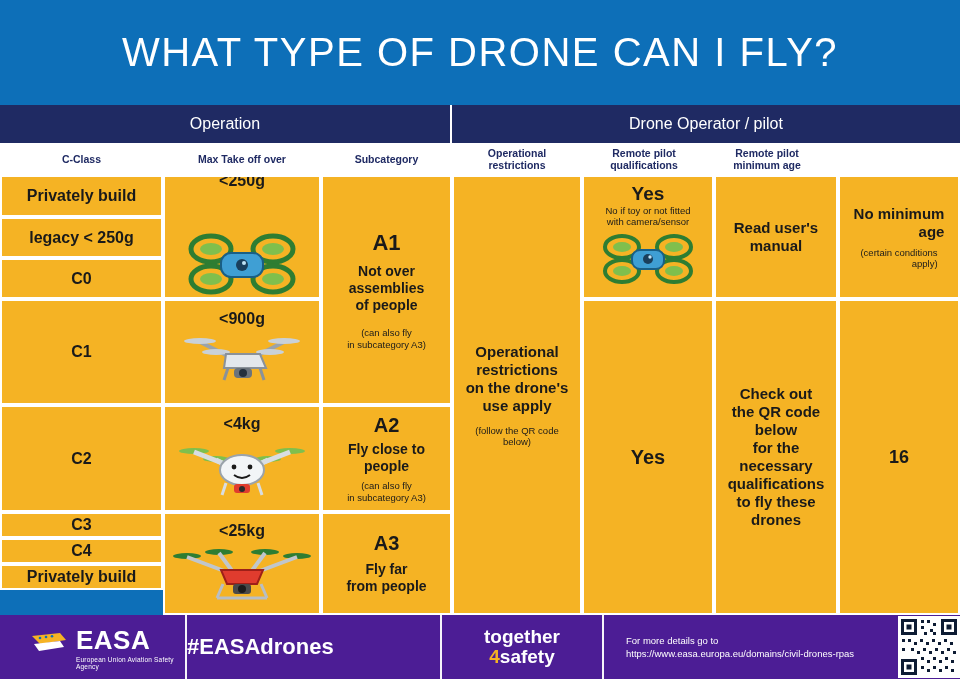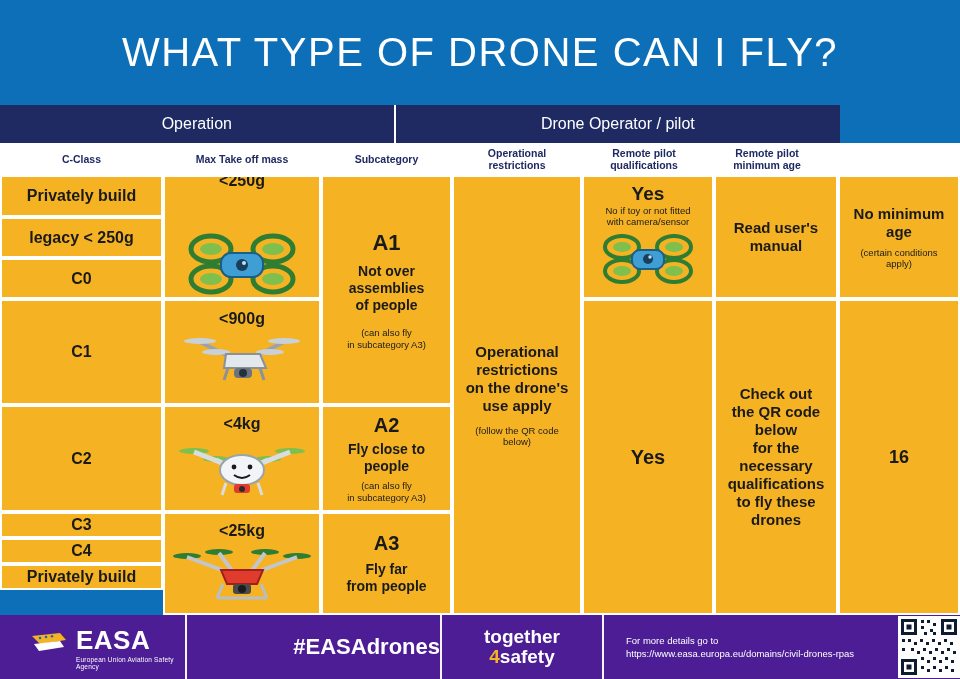--- a/index.html
+++ b/index.html
@@ -25,21 +25,21 @@
   #title-bar .title {
     color: #ffffff;
     font-size: 40px;
     letter-spacing: 1.5px;
     font-weight: 400;
     text-align: left;
   }
 
   
   #group-row {
-    position: absolute; left: 0; top: 105px; width: 840px; height: 38px;
+    position: absolute; left: 0; top: 105px; width: 960px; height: 38px;
     display: flex;
   }
   .group-cell {
     background: #1f2a63;
     color: #ffffff;
     font-size: 16px;
     display: flex; align-items: center; justify-content: center;
     border-right: 2px solid #ffffff;
   }
   .group-cell:last-child { border-right: none; }
@@ -98,21 +98,21 @@
     display: flex; align-items: center; gap: 6px;
     padding-left: 30px; width: 185px;
   }
   .easa-logo .easa-word {
     color: #ffffff; font-size: 26px; font-weight: bold; letter-spacing: .5px;
   }
   .easa-logo .easa-sub {
     color: #ffffff; font-size: 6.5px; letter-spacing: .2px; display:block;
   }
   .hashtag {
-    flex: 1; text-align: right; color: #ffffff;
+    flex: 1; text-align: left; color: #ffffff;
     font-size: 22px; font-weight: bold;
   }
   .together {
     width: 160px; text-align: center; color: #ffffff;
     font-size: 19px; font-weight: bold; line-height: 1.05;
   }
   .together .four { color: #f5b324; }
   .more-info {
     width: 290px; color: #ffffff; font-size: 9.5px; line-height: 1.4;
     padding-left: 22px;
@@ -134,21 +134,21 @@
     <div class="group-cell" style="width:452px;">
       <span>Operation</span>
     </div>
     <div class="group-cell" style="width:508px;">
       <span>Drone Operator / pilot</span>
     </div>
   </div>
 
   <div id="col-row">
     <div class="col-cell" style="width:163px;">C-Class</div>
-    <div class="col-cell" style="width:158px;">Max Take off mass</div>
+    <div class="col-cell" style="width:158px;">Max Take off over</div>
     <div class="col-cell" style="width:131px;">Subcategory</div>
     <div class="col-cell" style="width:130px; white-space:pre-line;">Operational
 restrictions</div>
     <div class="col-cell" style="width:124px; white-space:pre-line;">Remote pilot
 qualifications</div>
     <div class="col-cell" style="width:122px; white-space:pre-line;">Remote pilot
 minimum age</div>
   </div>
 
   <div id="grid">
@@ -320,21 +320,21 @@
     <div class="cell" style="left:714px; top:124px; width:124px; height:316px; padding:0 5px;">
       <span class="med" style="font-size:15px; white-space:pre-line;">Check out
 the QR code
 below
 for the necessary
 qualifications
 to fly these
 drones</span>
     </div>
 
-    <div class="cell" style="left:838px; top:0px; width:122px; height:124px; padding:0 5px;">
+    <div class="cell" style="left:838px; top:0px; width:122px; height:124px; padding:0 5px;text-align:right;">
       <span class="med" style="font-size:15px; white-space:pre-line; margin-bottom:6px;">No minimum
 age</span>
       <span class="tiny" style="white-space:pre-line;">(certain conditions
 apply)</span>
     </div>
     <div class="cell" style="left:838px; top:124px; width:122px; height:316px;">
       <span class="num">16</span>
     </div>
 
   </div>

